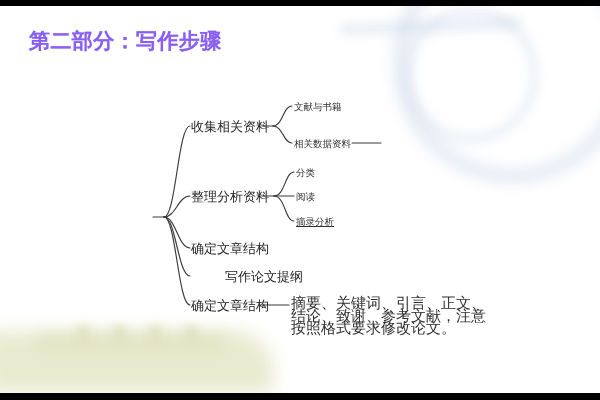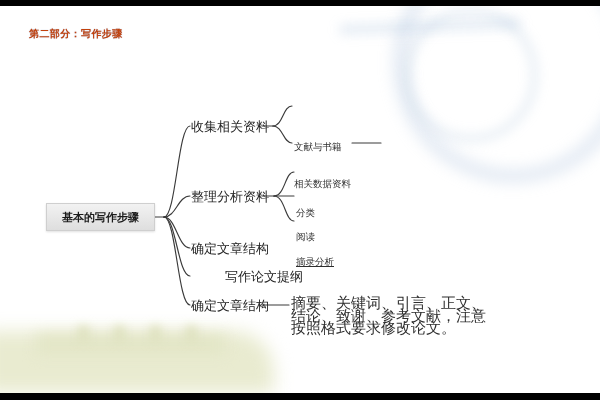--- a/index.html
+++ b/index.html
@@ -97,24 +97,24 @@
     height: 16px;
     background: rgba(222, 226, 190, 0.95);
     display: block;
   }
 
   
   .title {
     position: absolute;
     left: 29px;
     top: 27px;
-    font-size: 10px;
+    font-size: 21px;
     font-weight: bold;
     letter-spacing: 0.4px;
-    color: #c2410c;
+    color: #8b5cf6;
     text-shadow: 0 0 1px rgba(63,95,168,0.45);
     z-index: 20;
     white-space: nowrap;
   }
 
   
   #map-svg {
     position: absolute;
     left: 0;
     top: 0;
@@ -146,21 +146,21 @@
   
   .node {
     position: absolute;
     font-size: 9.5px;
     color: #2b2b2b;
     white-space: nowrap;
     z-index: 15;
     line-height: 13px;
   }
   .node.lvl1 { font-size: 13px; color: #242424; }
-  .node.lvl2 { font-size: 9.5px; color: #2e2e2e; margin-top: 40px; }
+  .node.lvl2 { font-size: 9.5px; color: #2e2e2e; }
   .node.detail {
     white-space: normal;
     width: 200px;
     line-height: 12.5px;
     font-size: 15px;
     color: #2e2e2e;
   }
 </style>
 </head>
 <body>
@@ -200,23 +200,20 @@
 
       <path d="M262,196 L274,196"></path>
       <path d="M274,196 C285,196 285,172 294,172"></path>
       <path d="M274,196 L294,196"></path>
       <path d="M274,196 C285,196 285,221 294,221"></path>
 
       <path d="M262,305 L289,305"></path>
     </g>
   </svg>
 
-  <div class="root-node">
-    <span>基本的写作步骤</span>
-  </div>
 
   <div class="node lvl1" style="left:191px; top:120px;">
     <span>收集相关资料</span>
   </div>
   <div class="node lvl1" style="left:191px; top:190px;">
     <span>整理分析资料</span>
   </div>
   <div class="node lvl1" style="left:191px; top:242px;">
     <span>确定文章结构</span>
   </div>

